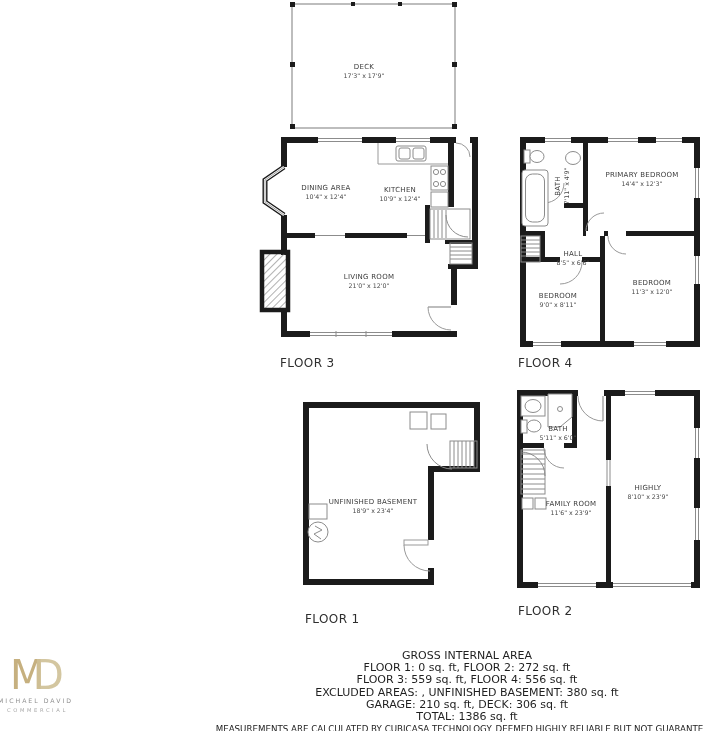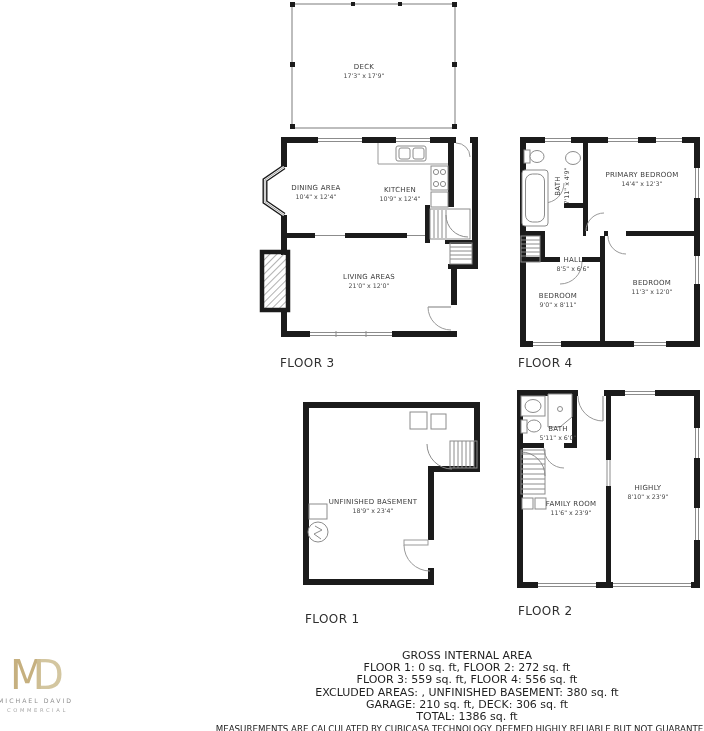--- a/index.html
+++ b/index.html
@@ -300,41 +300,41 @@
       <rect x="522" y="498" width="11" height="11"></rect>
       <rect x="535" y="498" width="11" height="11"></rect>
     </g>
   </g>
 </svg>
 
 <div class="lbl" style="left:364px;top:71px">
   <div class="nm">DECK</div>
   <div class="dm">17'3" x 17'9"</div>
 </div>
-<div class="lbl" style="left:316px;top:192px">
+<div class="lbl" style="left:326px;top:192px">
   <div class="nm">DINING AREA</div>
   <div class="dm">10'4" x 12'4"</div>
 </div>
 <div class="lbl" style="left:400px;top:194px">
   <div class="nm">KITCHEN</div>
   <div class="dm">10'9" x 12'4"</div>
 </div>
 <div class="lbl" style="left:369px;top:281px">
-  <div class="nm">LIVING AREAS</div>
+  <div class="nm">LIVING ROOM</div>
   <div class="dm">21'0" x 12'0"</div>
 </div>
 <div class="lbl vert" style="left:562px;top:186px">
   <div class="nm">BATH</div>
   <div class="dm">7'11" x 4'9"</div>
 </div>
 <div class="lbl" style="left:642px;top:179px">
   <div class="nm">PRIMARY BEDROOM</div>
   <div class="dm">14'4" x 12'3"</div>
 </div>
-<div class="lbl" style="left:573px;top:264px">
+<div class="lbl" style="left:573px;top:258px">
   <div class="nm">HALL</div>
   <div class="dm">8'5" x 6'6"</div>
 </div>
 <div class="lbl" style="left:558px;top:300px">
   <div class="nm">BEDROOM</div>
   <div class="dm">9'0" x 8'11"</div>
 </div>
 <div class="lbl" style="left:652px;top:287px">
   <div class="nm">BEDROOM</div>
   <div class="dm">11'3" x 12'0"</div>

